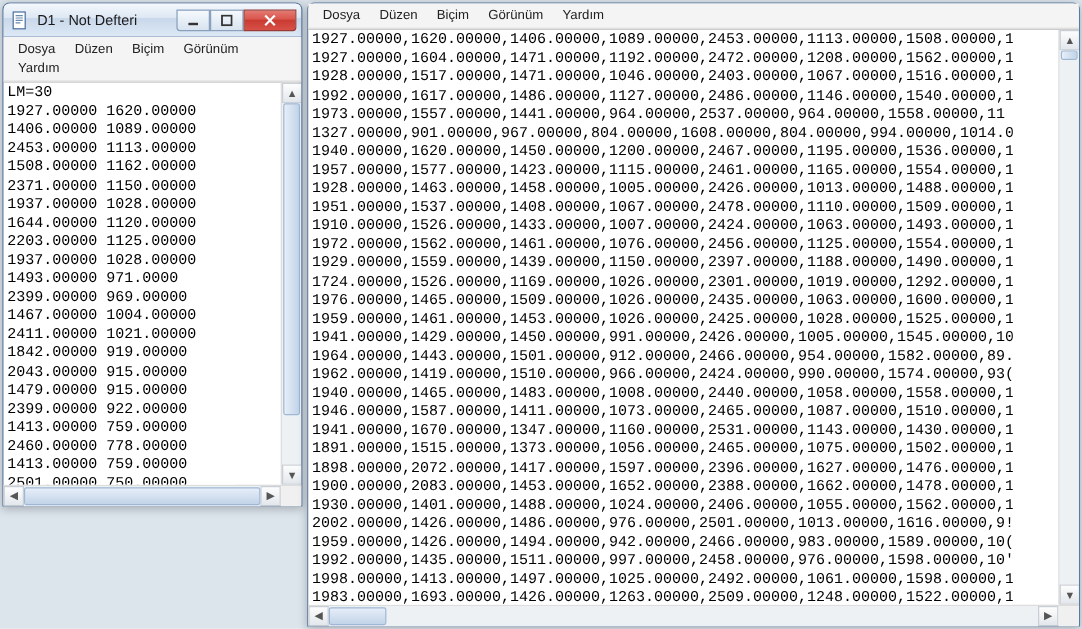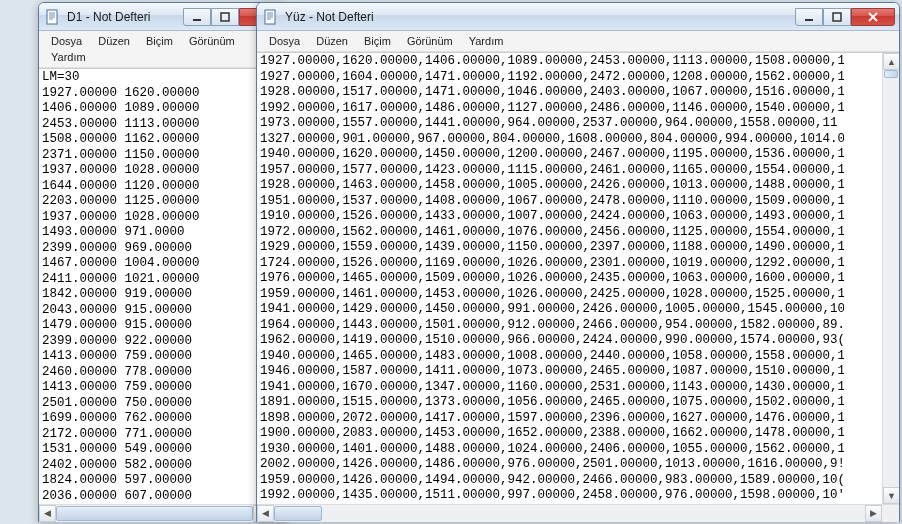--- a/index.html
+++ b/index.html
@@ -13,21 +13,21 @@
     }
     .window {
       position: absolute;
       background: #fff;
       border: 1px solid #5a7aa0;
       border-radius: 6px 6px 0 0;
       box-shadow: 0 2px 8px rgba(0,0,0,0.25);
       display: flex;
       flex-direction: column;
     }
-    .win-left { left: 2px; top: 2px; width: 250px; height: 520px; margin-left: 36px; }
+    .win-left { left: 2px; top: 2px; width: 250px; height: 420px; }
     .win-right { left: 256px; top: 2px; width: 644px; height: 520px; }
     .titlebar {
       height: 28px;
       background: linear-gradient(to bottom, #f4f8fc 0%, #dde7f3 45%, #c9d8ea 46%, #dce8f5 100%);
       border-bottom: 1px solid #a9bcd3;
       border-radius: 5px 5px 0 0;
       display: flex;
       align-items: center;
       padding: 0 4px 0 6px;
       gap: 6px;
@@ -250,46 +250,20 @@
       <div class="sb-track-h">
         <div class="sb-thumb-h" style="left:0px;width:100%;"></div>
       </div>
       <div class="sb-btn">▶</div>
     </div>
     <div class="sb-corner"></div>
   </div>
 </div>
 
 <div class="window win-right">
-  <div class="titlebar">
-    <span class="app-icon">
-      <svg width="16" height="16" viewBox="0 0 16 16">
-          <rect x="2" y="1" width="10" height="14" fill="#fff" stroke="#4a6ea0"></rect>
-          <path d="M4 4h6M4 6h6M4 8h6M4 10h4" stroke="#6a8ab0" stroke-width="1"></path>
-        </svg>
-    </span>
-    <span class="title-text">Yüz - Not Defteri</span>
-    <div class="win-controls">
-      <div class="win-btn min">
-          <svg width="10" height="10">
-            <rect x="1" y="7" width="8" height="2" fill="#333"></rect>
-          </svg>
-        </div>
-      <div class="win-btn max">
-          <svg width="10" height="10">
-            <rect x="1" y="1" width="8" height="8" fill="none" stroke="#333" stroke-width="1.5"></rect>
-          </svg>
-        </div>
-      <div class="win-btn close">
-          <svg width="12" height="10">
-            <path d="M2 1 L10 9 M10 1 L2 9" stroke="#fff" stroke-width="1.8"></path>
-          </svg>
-        </div>
-    </div>
-  </div>
   <div class="menubar">
     <span class="menu-item">Dosya</span>
     <span class="menu-item">Düzen</span>
     <span class="menu-item">Biçim</span>
     <span class="menu-item">Görünüm</span>
     <span class="menu-item">Yardım</span>
   </div>
   <div class="content-wrap">
     <div class="text-area">1927.00000,1620.00000,1406.00000,1089.00000,2453.00000,1113.00000,1508.00000,1
 1927.00000,1604.00000,1471.00000,1192.00000,2472.00000,1208.00000,1562.00000,1

